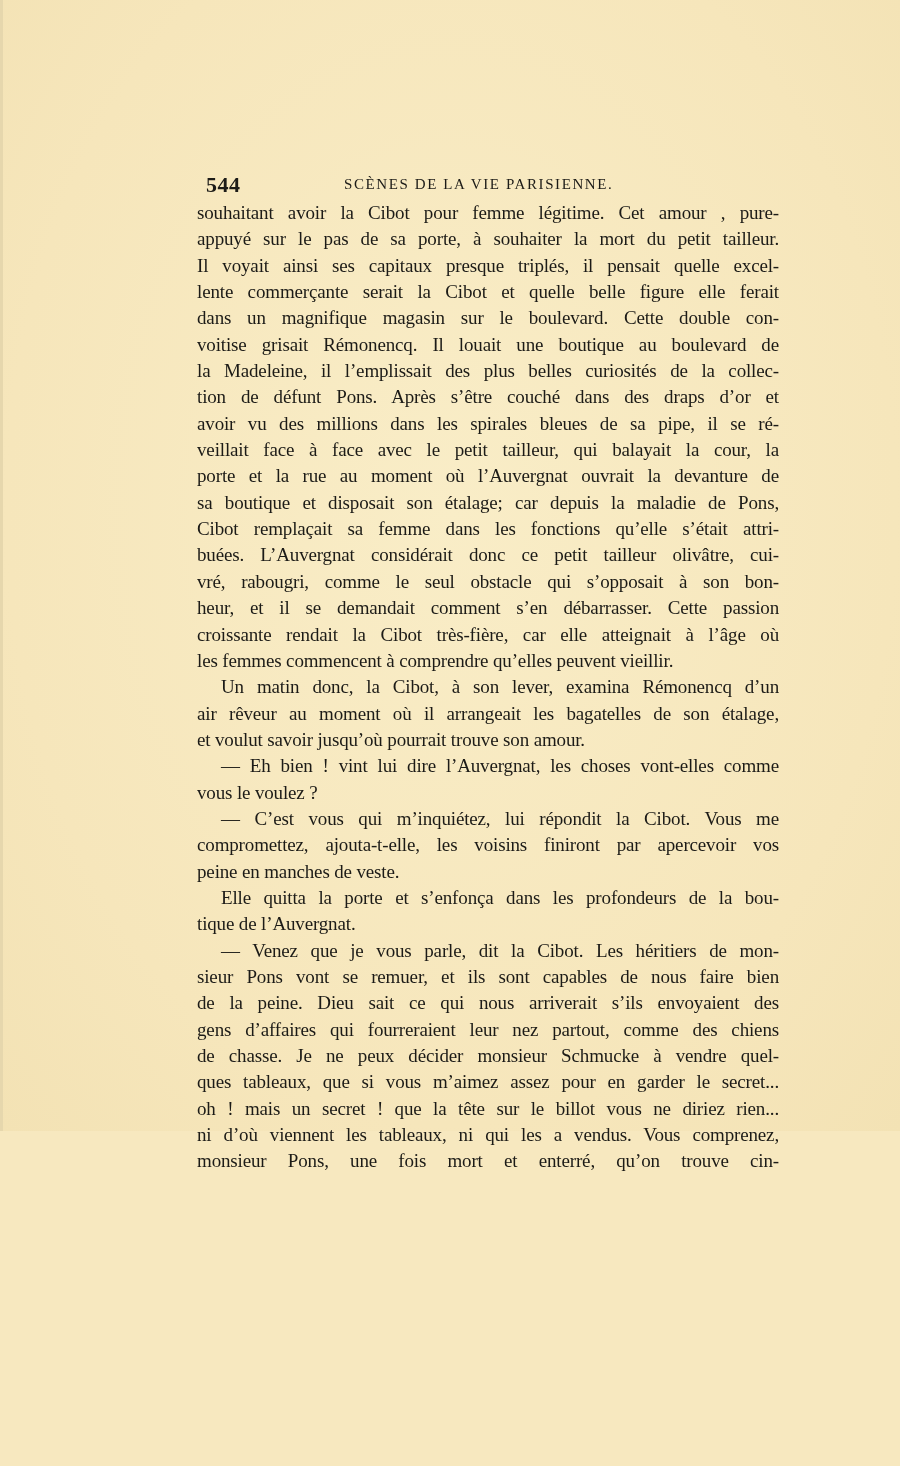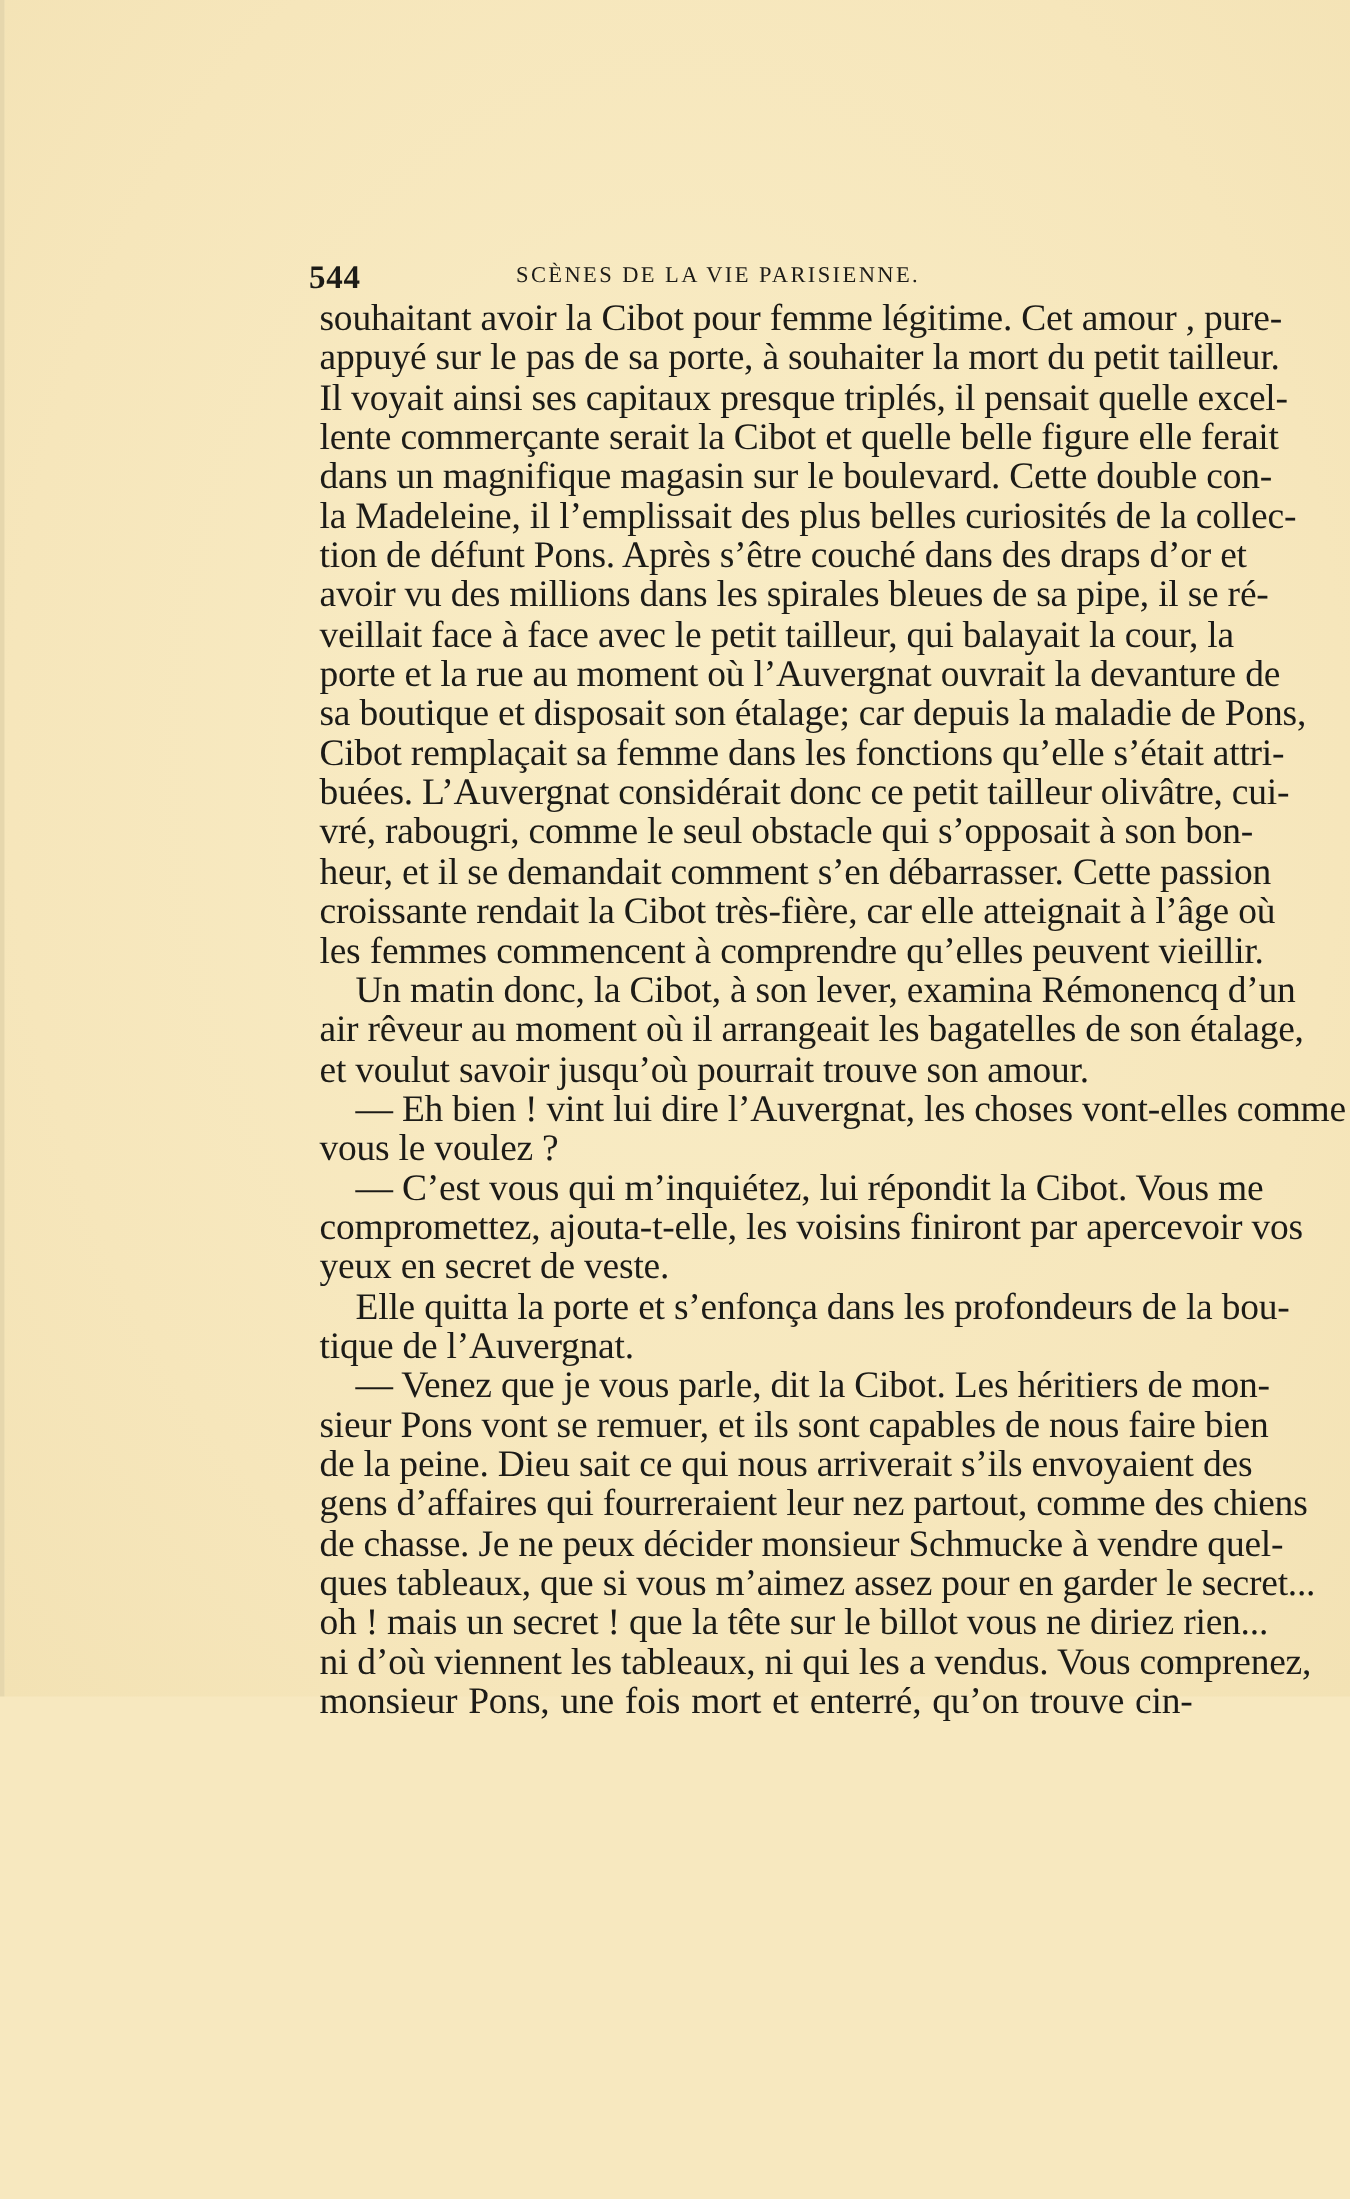--- a/index.html
+++ b/index.html
@@ -40,25 +40,25 @@
     }
     .head-title {
       position: absolute;
       left: 138px;
       top: 4px;
       font-size: 15px;
       letter-spacing: 1.6px;
     }
     .text-block {
       position: absolute;
-      left: 210px;
+      left: 194px;
       top: 200px;
       width: 582px;
       font-family: "Liberation Serif", serif;
-      font-size: 25px;
+      font-size: 19px;
       line-height: 26.35px;
       color: #1c1b17;
     }
     .line {
       display: block;
       height: 26.35px;
       white-space: nowrap;
       text-align: justify;
       text-align-last: justify;
       letter-spacing: -0.15px;
@@ -79,40 +79,41 @@
     <span class="folio">544</span>
     <span class="head-title">SCÈNES DE LA VIE PARISIENNE.</span>
   </div>
 
   <div class="text-block">
     <span class="line">souhaitant avoir la Cibot pour femme légitime. Cet amour , pure-</span>
     <span class="line">appuyé sur le pas de sa porte, à souhaiter la mort du petit tailleur.</span>
     <span class="line">Il voyait ainsi ses capitaux presque triplés, il pensait quelle excel-</span>
     <span class="line">lente commerçante serait la Cibot et quelle belle figure elle ferait</span>
     <span class="line">dans un magnifique magasin sur le boulevard. Cette double con-</span>
+    <span class="line">voitise grisait Rémonencq. Il louait une boutique au boulevard de</span>
     <span class="line">la Madeleine, il l’emplissait des plus belles curiosités de la collec-</span>
     <span class="line">tion de défunt Pons. Après s’être couché dans des draps d’or et</span>
     <span class="line">avoir vu des millions dans les spirales bleues de sa pipe, il se ré-</span>
     <span class="line">veillait face à face avec le petit tailleur, qui balayait la cour, la</span>
     <span class="line">porte et la rue au moment où l’Auvergnat ouvrait la devanture de</span>
     <span class="line">sa boutique et disposait son étalage; car depuis la maladie de Pons,</span>
     <span class="line">Cibot remplaçait sa femme dans les fonctions qu’elle s’était attri-</span>
     <span class="line">buées. L’Auvergnat considérait donc ce petit tailleur olivâtre, cui-</span>
     <span class="line">vré, rabougri, comme le seul obstacle qui s’opposait à son bon-</span>
     <span class="line">heur, et il se demandait comment s’en débarrasser. Cette passion</span>
     <span class="line">croissante rendait la Cibot très-fière, car elle atteignait à l’âge où</span>
     <span class="line last">les femmes commencent à comprendre qu’elles peuvent vieillir.</span>
     <span class="line indent">Un matin donc, la Cibot, à son lever, examina Rémonencq d’un</span>
     <span class="line">air rêveur au moment où il arrangeait les bagatelles de son étalage,</span>
     <span class="line last">et voulut savoir jusqu’où pourrait trouve son amour.</span>
     <span class="line indent">— Eh bien ! vint lui dire l’Auvergnat, les choses vont-elles comme</span>
     <span class="line last">vous le voulez ?</span>
     <span class="line indent">— C’est vous qui m’inquiétez, lui répondit la Cibot. Vous me</span>
     <span class="line">compromettez, ajouta-t-elle, les voisins finiront par apercevoir vos</span>
-    <span class="line last">yeux en secret de veste.</span>
+    <span class="line last">peine en manches de veste.</span>
     <span class="line indent">Elle quitta la porte et s’enfonça dans les profondeurs de la bou-</span>
     <span class="line last">tique de l’Auvergnat.</span>
     <span class="line indent">— Venez que je vous parle, dit la Cibot. Les héritiers de mon-</span>
     <span class="line">sieur Pons vont se remuer, et ils sont capables de nous faire bien</span>
     <span class="line">de la peine. Dieu sait ce qui nous arriverait s’ils envoyaient des</span>
     <span class="line">gens d’affaires qui fourreraient leur nez partout, comme des chiens</span>
     <span class="line">de chasse. Je ne peux décider monsieur Schmucke à vendre quel-</span>
     <span class="line">ques tableaux, que si vous m’aimez assez pour en garder le secret...</span>
     <span class="line">oh ! mais un secret ! que la tête sur le billot vous ne diriez rien...</span>
     <span class="line">ni d’où viennent les tableaux, ni qui les a vendus. Vous comprenez,</span>

